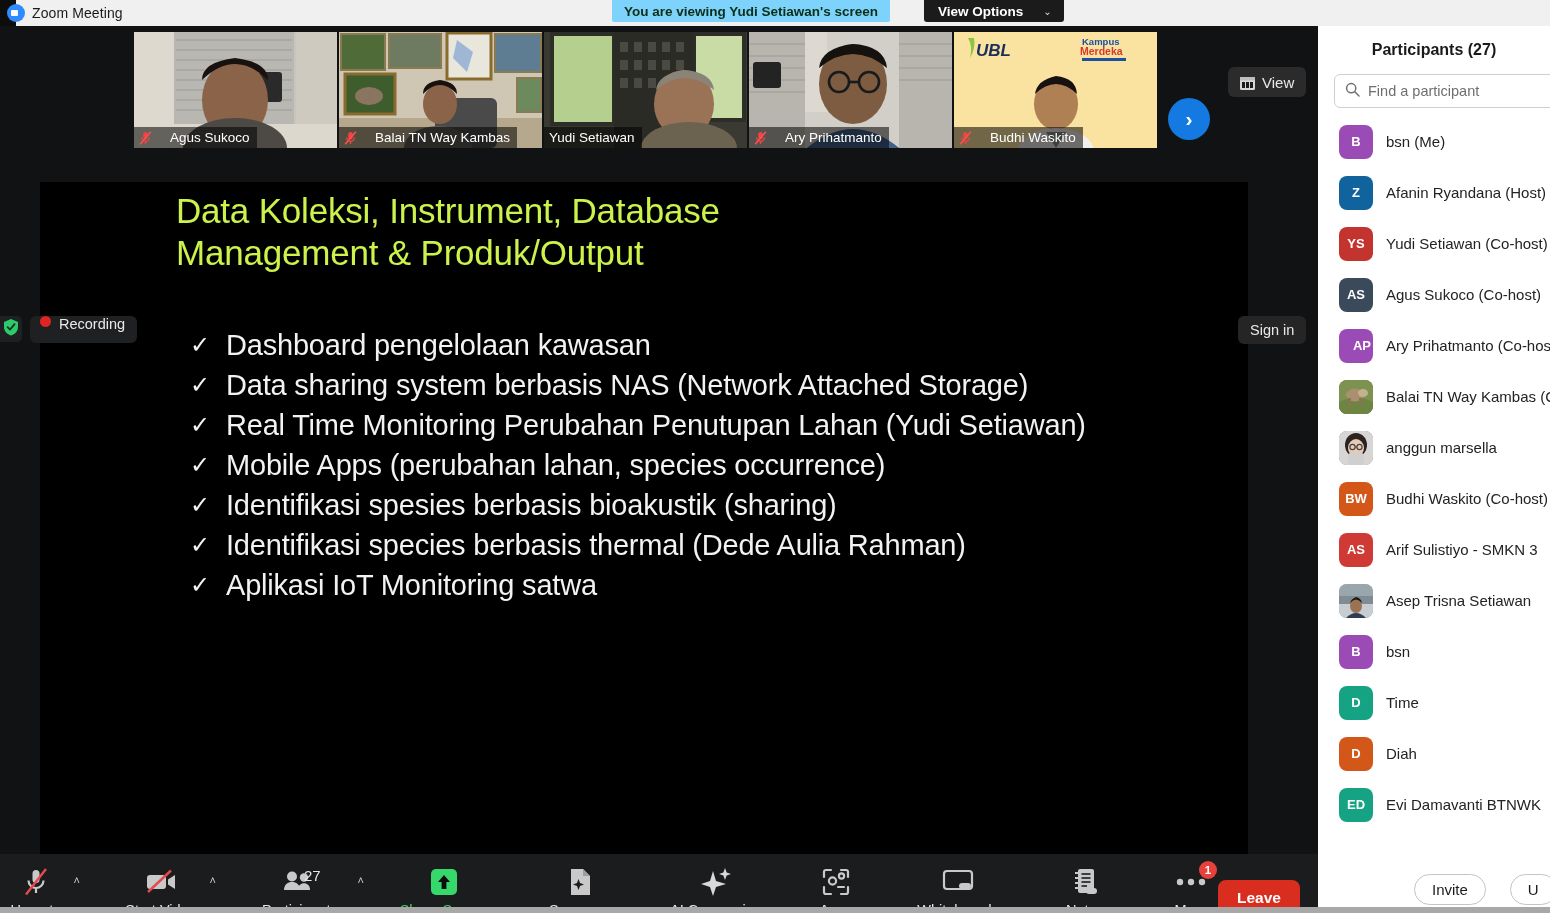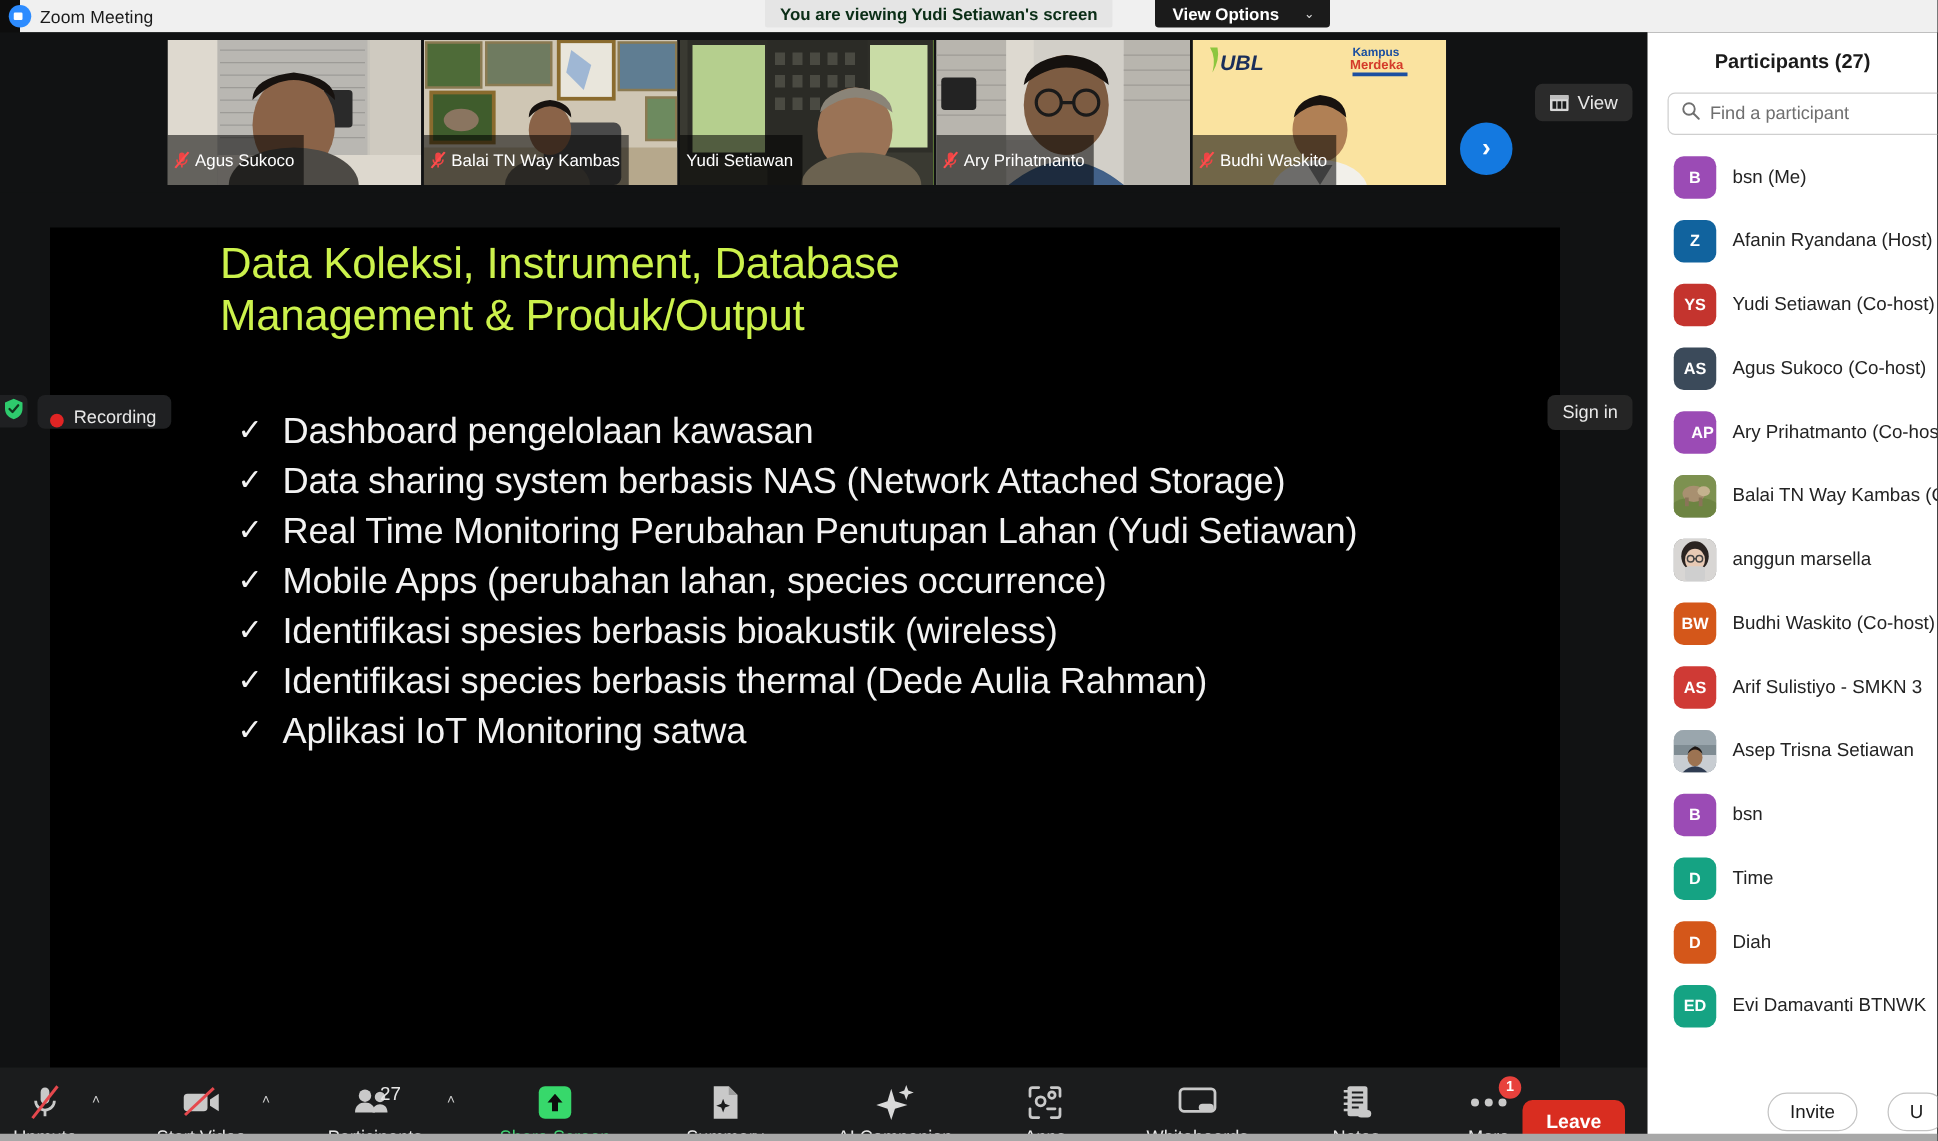--- a/index.html
+++ b/index.html
@@ -21,21 +21,21 @@
     background: #2d8cff; margin-left: -9px; position: relative; flex: none;
   }
   .tb-zoomlogo::after {
     content:""; position:absolute; left:4px; top:6px; width:7px; height:6px;
     background:#fff; border-radius:1px;
   }
   .tb-title { font-size: 14px; color: #1a1a1a; margin-left: 7px; letter-spacing: .1px; }
 
   .viewing-banner {
     position: absolute; left: 612px; top: 0px; height: 22px;
-    background: #e5e5e5; color: #0b2e17;
+    background: #7dd3fc; color: #0b2e17;
     font-size: 13.5px; font-weight: bold;
     display: flex; align-items: center; padding: 0 12px;
     border-radius: 0 0 2px 2px;
   }
   .view-options {
     position: absolute; left: 924px; top: 0px; height: 22px;
     background: #1b1b1b; color: #fff; font-size: 13.5px; font-weight: bold;
     display: flex; align-items: center; gap: 20px; padding: 0 12px 0 14px;
     border-radius: 0 0 3px 3px;
   }
@@ -51,22 +51,22 @@
   .filmstrip {
     position: absolute; left: 0; top: 0; width: 1318px; height: 128px;
     background: #111213;
   }
   .tile {
     position: absolute; top: 6px; width: 203px; height: 116px;
     overflow: hidden; background: #222;
   }
   .tile.active { outline: 2px solid #8cc63f; outline-offset: -2px; }
   .tile-name {
-    position: absolute; left: 0; bottom: 0; height: 40px;
-    display: flex; align-items: center; gap: 4px;
+    position: absolute; left: 0; bottom: 0; height: 21px;
+    display: flex; align-items: center; gap: 18px;
     background: rgba(0,0,0,.55); padding: 0 7px 0 5px;
     color: #fff; font-size: 13.5px; white-space: nowrap;
   }
   .mic-muted { width: 13px; height: 14px; flex: none; position: relative; }
 
   .sc { position:absolute; inset:0; }
 
   .nav-next {
     position: absolute; left: 1168px; top: 72px; width: 42px; height: 42px;
     border-radius: 50%; background: #1479e0;
@@ -109,21 +109,21 @@
   }
 
   .shield-badge {
     position: absolute; left: -8px; top: 162px; width: 30px; height: 26px;
     background: #1f2022; border-radius: 5px;
     display: flex; align-items: center; justify-content: flex-end; padding-right: 3px;
   }
   .rec-pill {
     position: absolute; left: 30px; top: 162px; height: 27px;
     background: #1f2022; border-radius: 6px;
-    display: flex; align-items: flex-end; gap: 8px; padding: 0 12px 1px 10px;
+    display: flex; align-items: flex-start; gap: 8px; padding: 0 12px 16px 10px;
     color: #e9e9e9; font-size: 14.5px;
   }
   .rec-dot { width: 11px; height: 11px; border-radius: 50%; background: #e02424; flex:none; }
   .signin-pill {
     position: absolute; left: 1238px; top: 162px; height: 28px;
     background: #252525; border-radius: 6px;
     display: flex; align-items: center; padding: 0 12px;
     color: #e9e9e9; font-size: 14.5px; cursor: pointer;
   }
 
@@ -432,21 +432,21 @@
           <div class="bullet">
             <span class="chk">✓</span>
             <span>Real Time Monitoring Perubahan Penutupan Lahan (Yudi Setiawan)</span>
           </div>
           <div class="bullet">
             <span class="chk">✓</span>
             <span>Mobile Apps (perubahan lahan, species occurrence)</span>
           </div>
           <div class="bullet">
             <span class="chk">✓</span>
-            <span>Identifikasi spesies berbasis bioakustik (wireless)</span>
+            <span>Identifikasi spesies berbasis bioakustik (sharing)</span>
           </div>
           <div class="bullet">
             <span class="chk">✓</span>
             <span>Identifikasi species berbasis thermal (Dede Aulia Rahman)</span>
           </div>
           <div class="bullet">
             <span class="chk">✓</span>
             <span>Aplikasi IoT Monitoring satwa</span>
           </div>
         </div>

